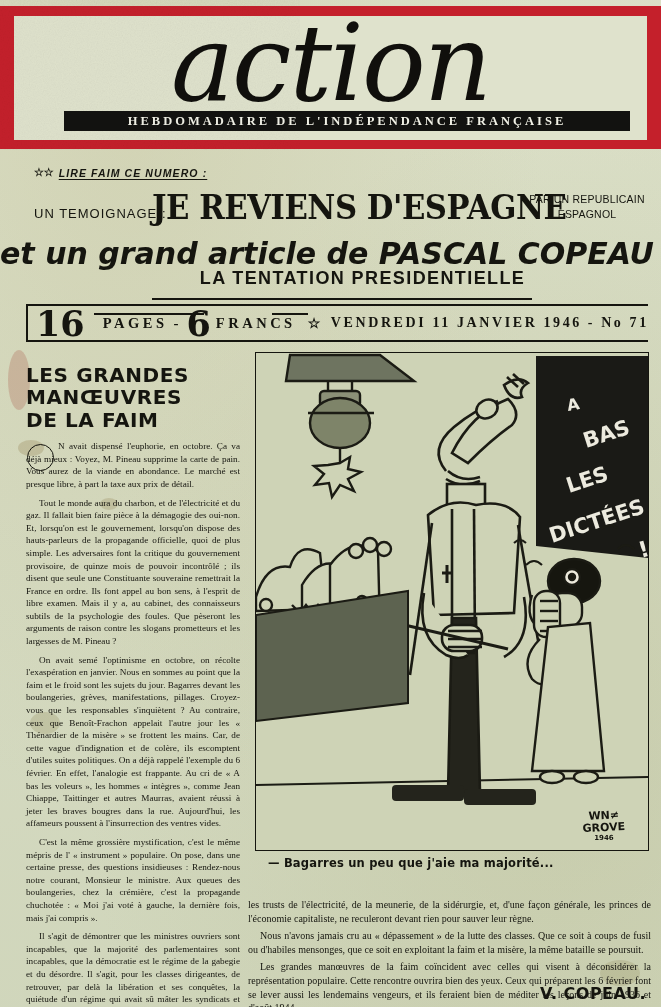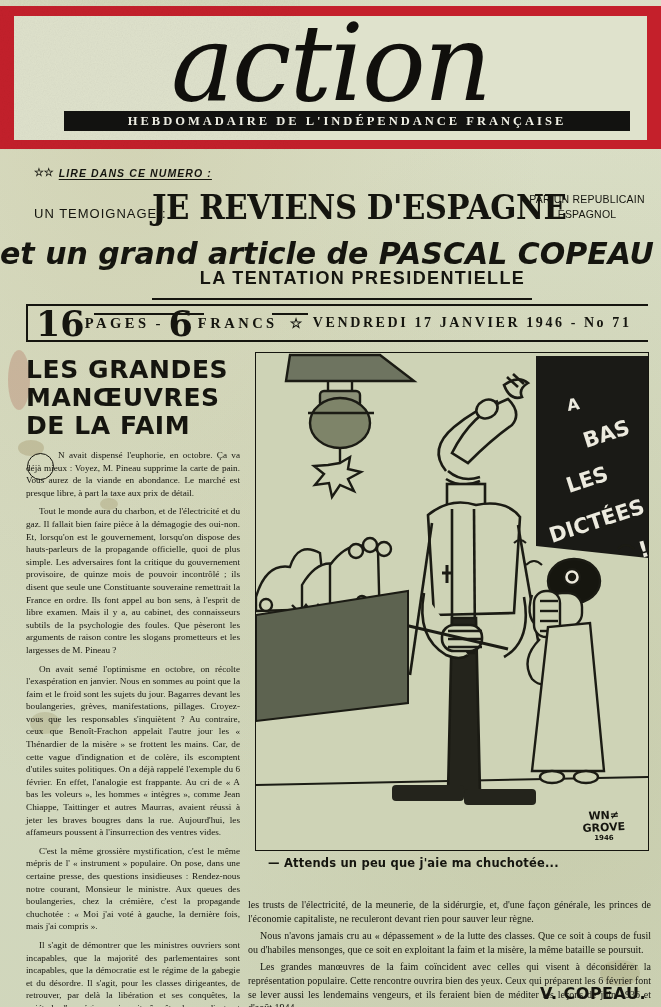--- a/index.html
+++ b/index.html
@@ -114,21 +114,21 @@
   }
   .pricebar .inner{
     position:absolute;inset:0;
     display:flex;align-items:center;
     padding-left:8px;
     white-space:nowrap;
   }
   .pg-num{
     font-family:"DejaVu Serif", serif;
     font-weight:700;font-size:35px;line-height:1;
-    margin-right:0;
+    margin-right:18px;
   }
   .pg-word{
     font-family:"Liberation Serif", serif;
     font-weight:700;font-size:14.5px;letter-spacing:3.5px;
     margin-right:4px;
   }
   .dash{font-family:"Liberation Serif",serif;font-weight:700;font-size:15px;margin:0 8px 0 2px;}
   .fr-num{
     font-family:"DejaVu Serif", serif;
     font-weight:700;font-size:35px;line-height:1;
@@ -137,23 +137,23 @@
   .meta{
     font-family:"Liberation Serif", serif;
     font-weight:700;font-size:14px;letter-spacing:2.6px;
   }
   .pb-strike{position:absolute;height:2px;background:#15150f;top:7px;}
 
   
   .leftcol{position:absolute;left:26px;top:352px;width:222px;}
   .art-title{
     font-family:"DejaVu Sans", sans-serif;
-    font-weight:700;font-size:25px;line-height:1.12;
+    font-weight:700;font-size:20px;line-height:1.12;
     letter-spacing:.6px;
-    margin:4px 0 9px 0;
+    margin:12px 0 9px 0;
   }
   .art-title .l{display:block;}
   .dropwrap{position:relative;}
   .dropcap{
     position:absolute;left:1px;top:4px;
     width:25px;height:25px;border:1.7px solid #15150f;border-radius:50%;
   }
   .body-p{
     font-family:"Liberation Serif", serif;
     font-size:9.2px;line-height:1.37;
@@ -202,21 +202,21 @@
   <div class="masthead">
     <div class="logo">action</div>
     <div class="tagbar">
       <span>HEBDOMADAIRE DE L'INDÉPENDANCE FRANÇAISE</span>
     </div>
   </div>
 
   <div class="teaser">
     <div class="lire">
       <span class="star">☆☆</span>
-      <span class="txt">LIRE DANS CE NUMERO :</span>
+      <span class="txt">LIRE FAIM CE NUMERO :</span>
     </div>
 
     <div class="row1">
       <div class="temoignage">UN TEMOIGNAGE :</div>
       <div class="bighead">JE REVIENS D'ESPAGNE</div>
       <div class="byline">
         <div>PAR UN REPUBLICAIN</div>
         <div>ESPAGNOL</div>
       </div>
     </div>
@@ -227,21 +227,21 @@
   </div>
 
   <div class="pricebar">
     <div class="inner">
       <span class="pg-num">16</span>
       <span class="pg-word">PAGES</span>
       <span class="dash">-</span>
       <span class="fr-num">6</span>
       <span class="pg-word">FRANCS</span>
       <span class="meta" style="margin:0 8px;">☆</span>
-      <span class="meta">VENDREDI 17 JANVIER 1946</span>
+      <span class="meta">VENDREDI 11 JANVIER 1946</span>
       <span class="meta" style="margin:0 6px;">-</span>
       <span class="meta">No 71</span>
     </div>
     <div class="pb-strike" style="left:66px;width:110px;"></div>
     <div class="pb-strike" style="left:244px;width:36px;"></div>
   </div>
 
   <div class="leftcol">
     <h1 class="art-title">
       <span class="l">LES GRANDES</span>
@@ -363,21 +363,21 @@
         <path d="M346 176 q8 -8 16 0"></path>
         <path d="M362 196 q8 -8 16 0"></path>
       </g>
 
       <text class="sigtext" x="348" y="466" font-family="DejaVu Sans, sans-serif" font-weight="700" font-size="11" fill="#15150f" text-anchor="middle" transform="rotate(-3 348 466)">WN≠</text>
       <text x="348" y="478" font-family="DejaVu Sans, sans-serif" font-weight="700" font-size="11" fill="#15150f" text-anchor="middle" transform="rotate(-3 348 478)">GROVE</text>
       <text x="348" y="487" font-family="DejaVu Sans, sans-serif" font-weight="700" font-size="7" fill="#15150f" text-anchor="middle">1946</text>
     </svg>
   </div>
 
-  <div class="cart-caption">— Attends un peu que j'aie ma chuchotée...</div>
+  <div class="cart-caption">— Bagarres un peu que j'aie ma majorité...</div>
 
   <div class="bottom">
     <p class="cont">les trusts de l'électricité, de la meunerie, de la sidérurgie, et, d'une façon générale, les princes de l'économie capitaliste, ne reculeront devant rien pour sauver leur règne.</p>
     <p>Nous n'avons jamais cru au « dépassement » de la lutte des classes. Que ce soit à coups de fusil ou d'habiles mensonges, que ce soit en exploitant la faim et la misère, la même bataille se poursuit.</p>
     <p>Les grandes manœuvres de la faim coïncident avec celles qui visent à déconsidérer la représentation populaire. Cette rencontre ouvrira bien des yeux. Ceux qui préparent les 6 février font se lever aussi les lendemains vengeurs, et ils feraient bien de méditer les leçons de juin 1936 et d'août 1944.</p>
     <div class="author">V. COPEAU.</div>
   </div>
 
   <svg class="grain">
     <filter id="gr">

